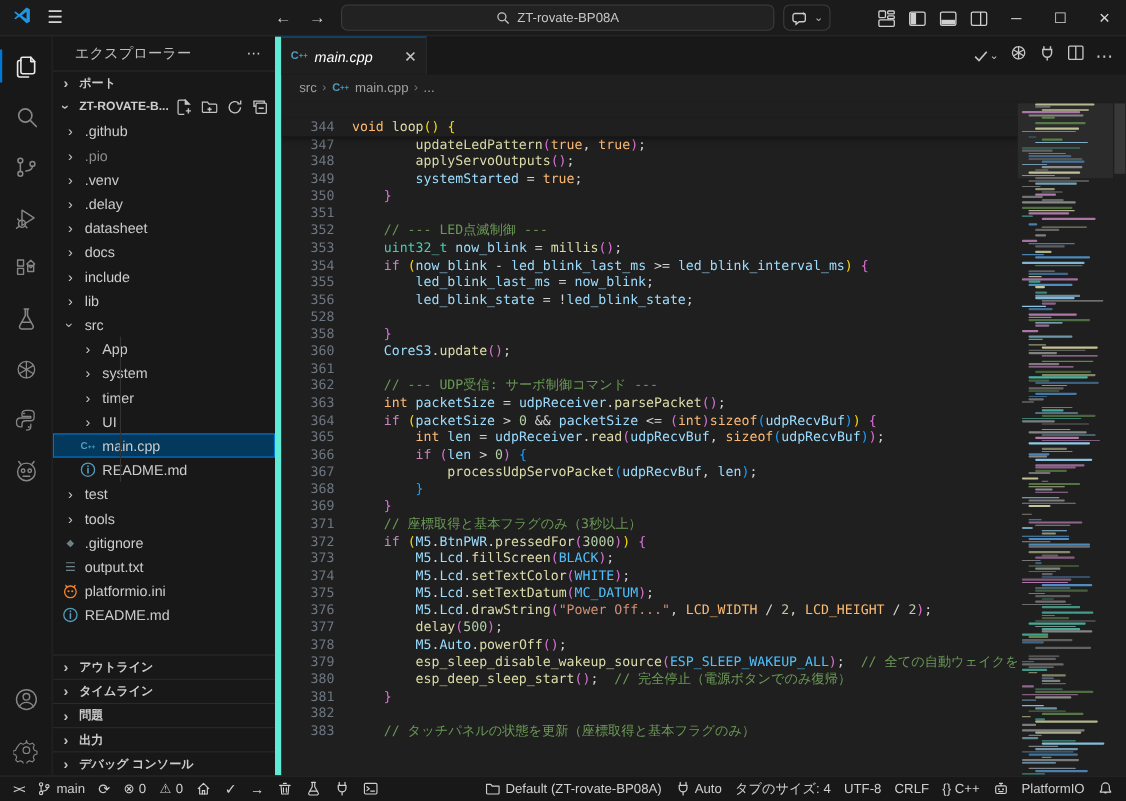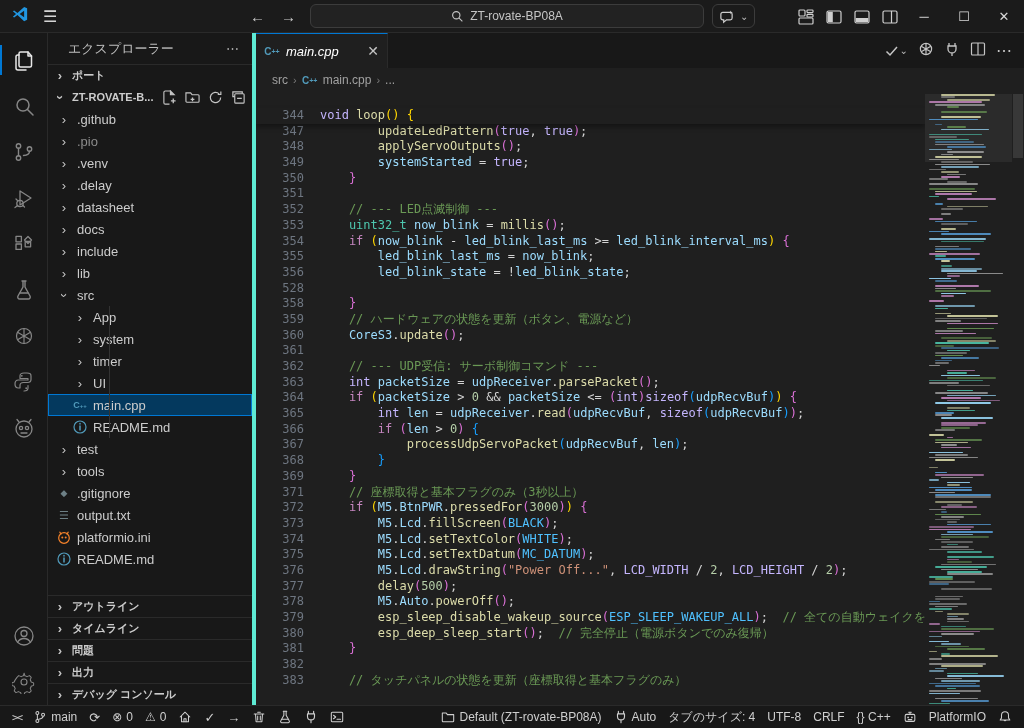--- a/index.html
+++ b/index.html
@@ -33,21 +33,21 @@
     display:flex; flex-direction:column; align-items:center; padding-top:4px; }
   .ab-item { width:48px; height:46px; display:flex; align-items:center; justify-content:center;
     color:#868686; position:relative; }
   .ab-item.active { color:#e7e7e7; }
   .ab-item.active::before { content:""; position:absolute; left:0; top:8px; bottom:8px;
     width:2px; background:#0078d4; }
   .ab-spacer { flex:1; }
   .ab-item svg { width:24px; height:24px; }
 
   
-  .sidebar { width:208px; flex:0 0 208px; background:#181818; border-right:4px solid #5eead4;
+  .sidebar { width:208px; flex:0 0 208px; background:#181818; border-right:6px solid #5eead4;
     display:flex; flex-direction:column; font-size:13px; color:#cccccc; min-height:0; }
   .sb-header { height:31px; display:flex; align-items:center; padding:0 12px 0 20px; color:#bdbdbd; }
   .sb-header .dots { margin-left:auto; letter-spacing:1px; color:#cccccc; }
   .sb-section { height:22px; display:flex; align-items:center; gap:4px; padding-left:4px;
     font-weight:700; font-size:11px; color:#cccccc; border-top:1px solid #2a2a2a; }
   .sb-project { height:22px; display:flex; align-items:center; gap:4px; padding:0 6px 0 4px;
     font-weight:700; font-size:11px; color:#cccccc; }
   .sb-project .proj-icons { margin-left:auto; display:flex; gap:8px; color:#c5c5c5; }
   .proj-icons svg { width:15px; height:15px; }
   .tree { flex:1; overflow:hidden; position:relative; }
@@ -76,21 +76,21 @@
   .codewrap { flex:1; position:relative; overflow:hidden; background:#1f1f1f;
     font-family:"DejaVu Sans Mono", monospace; font-size:12px; }
   .sticky { position:absolute; left:0; right:99px; top:16px; height:16px; background:#1f1f1f;
     box-shadow:0 3px 5px rgba(0,0,0,.36); z-index:3; display:flex; }
   .codelines { position:absolute; left:0; top:16px; right:99px; bottom:0; overflow:hidden; }
   .cline { height:15.7px; line-height:15.7px; display:flex; white-space:pre; }
   .gut { width:48px; flex:0 0 48px; text-align:right; color:#6e7681; padding-right:0; }
   .ctext { padding-left:16px; white-space:pre; }
   .ind { display:inline-block; width:28.9px; }
   .ind.g { box-shadow:inset 1px 0 0 #3a3a3a; }
-  .tk-kw{color:#c4b5fd}.tk-ct{color:#c586c0}.tk-ty{color:#4ec9b0}.tk-v{color:#9cdcfe}
+  .tk-kw{color:#fdba74}.tk-ct{color:#c586c0}.tk-ty{color:#4ec9b0}.tk-v{color:#9cdcfe}
   .tk-f{color:#dcdcaa}.tk-n{color:#b5cea8}.tk-s{color:#ce9178}.tk-c{color:#6a9955}
   .tk-p{color:#d4d4d4}.tk-b1{color:#ffd700}.tk-b2{color:#da70d6}.tk-b3{color:#179fff}
   .tk-co{color:#4fc1ff}
 
   .minimap { position:absolute; top:0; bottom:0; right:12px; width:87px; background:#1f1f1f;
     z-index:4; overflow:hidden; padding-top:2px; }
   .mm-row { height:1.6px; margin-bottom:0.9px; border-radius:1px; }
   .mm-slider { position:absolute; left:0; right:0; top:0; height:68px; background:rgba(255,255,255,0.055); }
   .vscroll { position:absolute; top:0; bottom:0; right:0; width:12px; z-index:4; }
   .vthumb { position:absolute; left:1px; right:1px; top:2px; height:64px; background:rgba(121,121,121,0.28); }
@@ -475,21 +475,20 @@
             <div class="cline"><span class="gut">349</span><span class="ctext"><span class="ind"></span><span class="ind g"></span><span class="tk-v">systemStarted</span><span class="tk-p"> = </span><span class="tk-kw">true</span><span class="tk-p">;</span></span></div>
             <div class="cline"><span class="gut">350</span><span class="ctext"><span class="ind"></span><span class="tk-b2">}</span></span></div>
             <div class="cline"><span class="gut">351</span><span class="ctext"><span class="ind"></span><span class="ind g"></span></span></div>
             <div class="cline"><span class="gut">352</span><span class="ctext"><span class="ind"></span><span class="tk-c">// --- LED点滅制御 ---</span></span></div>
             <div class="cline"><span class="gut">353</span><span class="ctext"><span class="ind"></span><span class="tk-ty">uint32_t</span><span class="tk-p"> </span><span class="tk-v">now_blink</span><span class="tk-p"> = </span><span class="tk-f">millis</span><span class="tk-b2">()</span><span class="tk-p">;</span></span></div>
             <div class="cline"><span class="gut">354</span><span class="ctext"><span class="ind"></span><span class="tk-ct">if</span><span class="tk-p"> </span><span class="tk-b1">(</span><span class="tk-v">now_blink</span><span class="tk-p"> - </span><span class="tk-v">led_blink_last_ms</span><span class="tk-p"> &gt;= </span><span class="tk-v">led_blink_interval_ms</span><span class="tk-b1">)</span><span class="tk-p"> </span><span class="tk-b2">{</span></span></div>
             <div class="cline"><span class="gut">355</span><span class="ctext"><span class="ind"></span><span class="ind g"></span><span class="tk-v">led_blink_last_ms</span><span class="tk-p"> = </span><span class="tk-v">now_blink</span><span class="tk-p">;</span></span></div>
             <div class="cline"><span class="gut">356</span><span class="ctext"><span class="ind"></span><span class="ind g"></span><span class="tk-v">led_blink_state</span><span class="tk-p"> = !</span><span class="tk-v">led_blink_state</span><span class="tk-p">;</span></span></div>
             <div class="cline"><span class="gut">528</span></div>
             <div class="cline"><span class="gut">358</span><span class="ctext"><span class="ind"></span><span class="tk-b2">}</span></span></div>
-            <div class="cline"><span class="gut">359</span><span class="ctext"><span class="ind"></span><span class="tk-c">// ハードウェアの状態を更新（ボタン、電源など）</span></span></div>
             <div class="cline"><span class="gut">360</span><span class="ctext"><span class="ind"></span><span class="tk-v">CoreS3</span><span class="tk-p">.</span><span class="tk-f">update</span><span class="tk-b2">()</span><span class="tk-p">;</span></span></div>
             <div class="cline"><span class="gut">361</span><span class="ctext"><span class="ind"></span><span class="ind g"></span></span></div>
             <div class="cline"><span class="gut">362</span><span class="ctext"><span class="ind"></span><span class="tk-c">// --- UDP受信: サーボ制御コマンド ---</span></span></div>
             <div class="cline"><span class="gut">363</span><span class="ctext"><span class="ind"></span><span class="tk-kw">int</span><span class="tk-p"> </span><span class="tk-v">packetSize</span><span class="tk-p"> = </span><span class="tk-v">udpReceiver</span><span class="tk-p">.</span><span class="tk-f">parsePacket</span><span class="tk-b2">()</span><span class="tk-p">;</span></span></div>
             <div class="cline"><span class="gut">364</span><span class="ctext"><span class="ind"></span><span class="tk-ct">if</span><span class="tk-p"> </span><span class="tk-b1">(</span><span class="tk-v">packetSize</span><span class="tk-p"> &gt; </span><span class="tk-n">0</span><span class="tk-p"> &amp;&amp; </span><span class="tk-v">packetSize</span><span class="tk-p"> &lt;= </span><span class="tk-b2">(</span><span class="tk-kw">int</span><span class="tk-b2">)</span><span class="tk-kw">sizeof</span><span class="tk-b3">(</span><span class="tk-v">udpRecvBuf</span><span class="tk-b3">)</span><span class="tk-b1">)</span><span class="tk-p"> </span><span class="tk-b2">{</span></span></div>
             <div class="cline"><span class="gut">365</span><span class="ctext"><span class="ind"></span><span class="ind g"></span><span class="tk-kw">int</span><span class="tk-p"> </span><span class="tk-v">len</span><span class="tk-p"> = </span><span class="tk-v">udpReceiver</span><span class="tk-p">.</span><span class="tk-f">read</span><span class="tk-b2">(</span><span class="tk-v">udpRecvBuf</span><span class="tk-p">, </span><span class="tk-kw">sizeof</span><span class="tk-b3">(</span><span class="tk-v">udpRecvBuf</span><span class="tk-b3">)</span><span class="tk-b2">)</span><span class="tk-p">;</span></span></div>
             <div class="cline"><span class="gut">366</span><span class="ctext"><span class="ind"></span><span class="ind g"></span><span class="tk-ct">if</span><span class="tk-p"> </span><span class="tk-b2">(</span><span class="tk-v">len</span><span class="tk-p"> &gt; </span><span class="tk-n">0</span><span class="tk-b2">)</span><span class="tk-p"> </span><span class="tk-b3">{</span></span></div>
             <div class="cline"><span class="gut">367</span><span class="ctext"><span class="ind"></span><span class="ind g"></span><span class="ind g"></span><span class="tk-f">processUdpServoPacket</span><span class="tk-b3">(</span><span class="tk-v">udpRecvBuf</span><span class="tk-p">, </span><span class="tk-v">len</span><span class="tk-b3">)</span><span class="tk-p">;</span></span></div>
             <div class="cline"><span class="gut">368</span><span class="ctext"><span class="ind"></span><span class="ind g"></span><span class="tk-b3">}</span></span></div>
             <div class="cline"><span class="gut">369</span><span class="ctext"><span class="ind"></span><span class="tk-b2">}</span></span></div>

